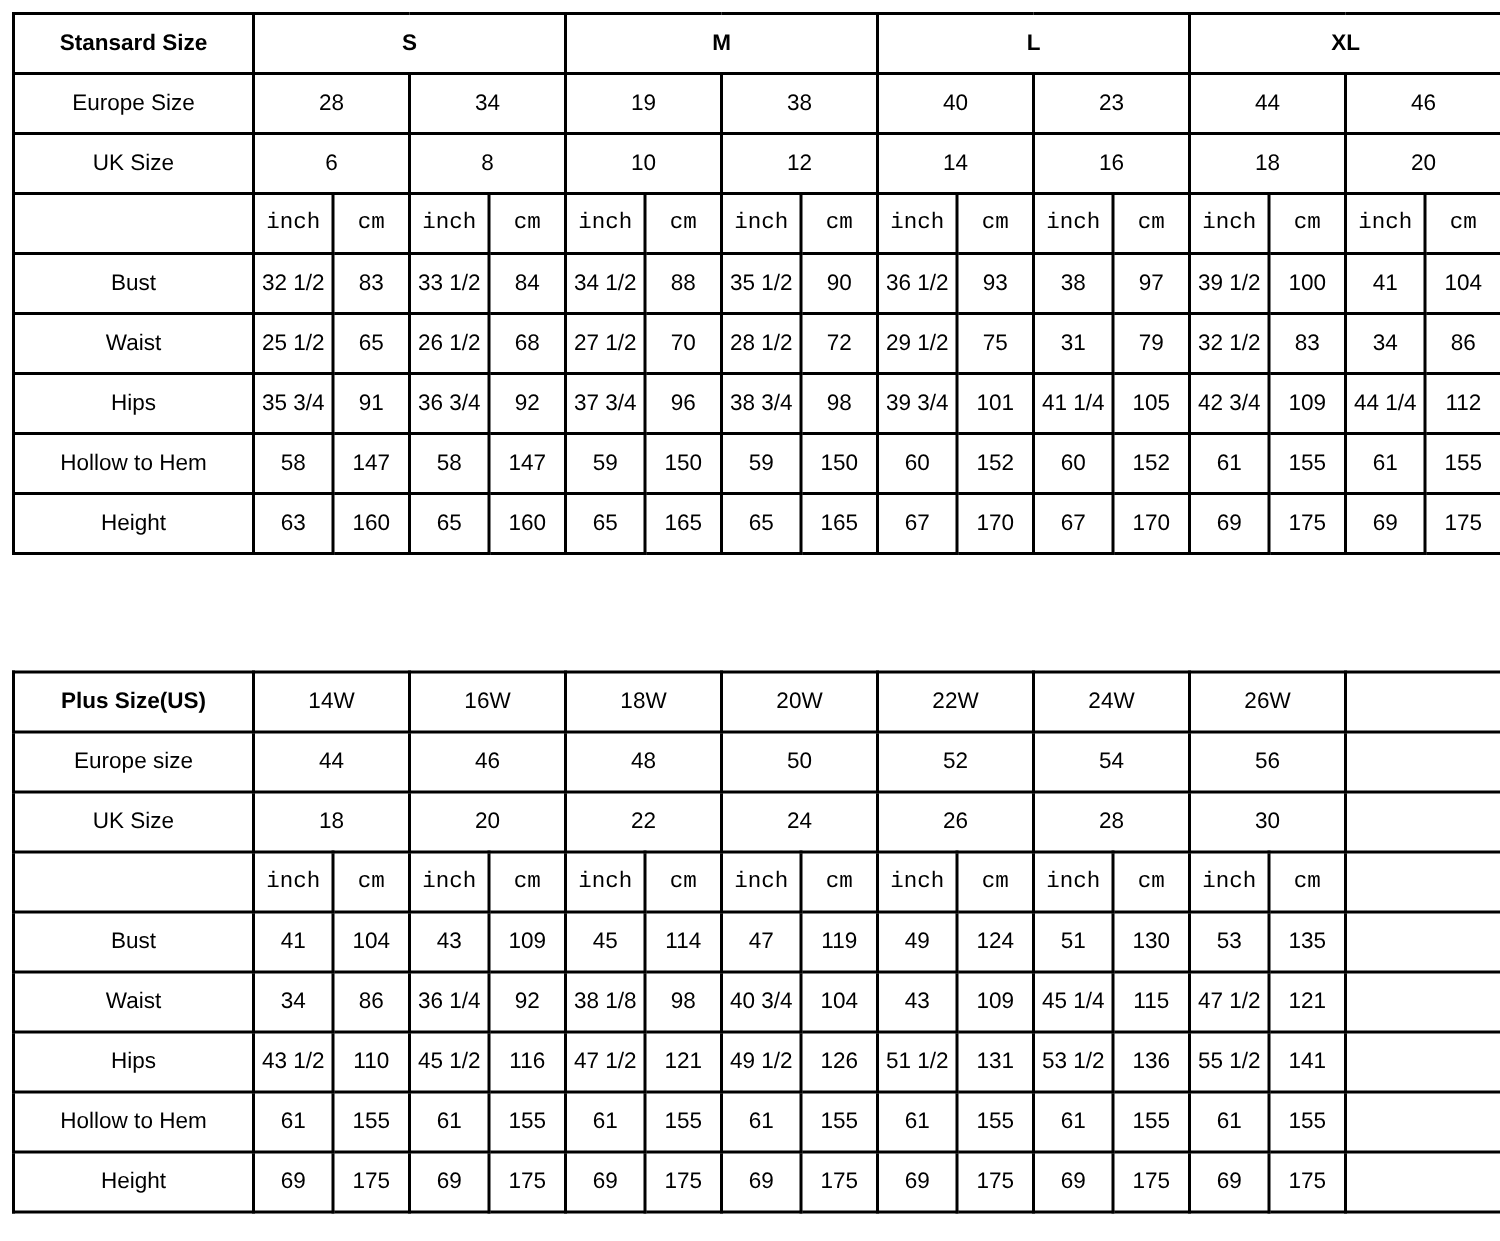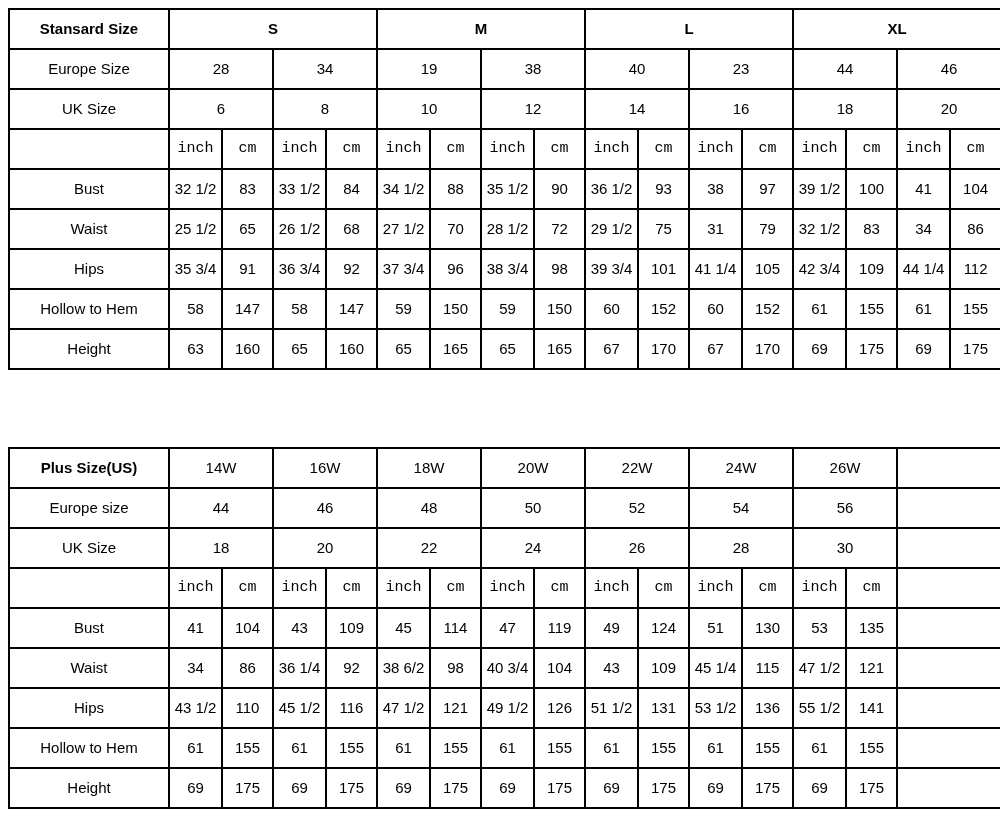--- a/index.html
+++ b/index.html
@@ -348,21 +348,21 @@
         <td class="num">135</td>
         <td class="empty-right"></td>
       </tr>
 
       <tr>
         <td class="label">Waist</td>
         <td class="num">34</td>
         <td class="num">86</td>
         <td class="num">36 1/4</td>
         <td class="num">92</td>
-        <td class="num">38 6/2</td>
+        <td class="num">38 1/8</td>
         <td class="num">98</td>
         <td class="num">40 3/4</td>
         <td class="num">104</td>
         <td class="num">43</td>
         <td class="num">109</td>
         <td class="num">45 1/4</td>
         <td class="num">115</td>
         <td class="num">47 1/2</td>
         <td class="num">121</td>
         <td class="empty-right"></td>

